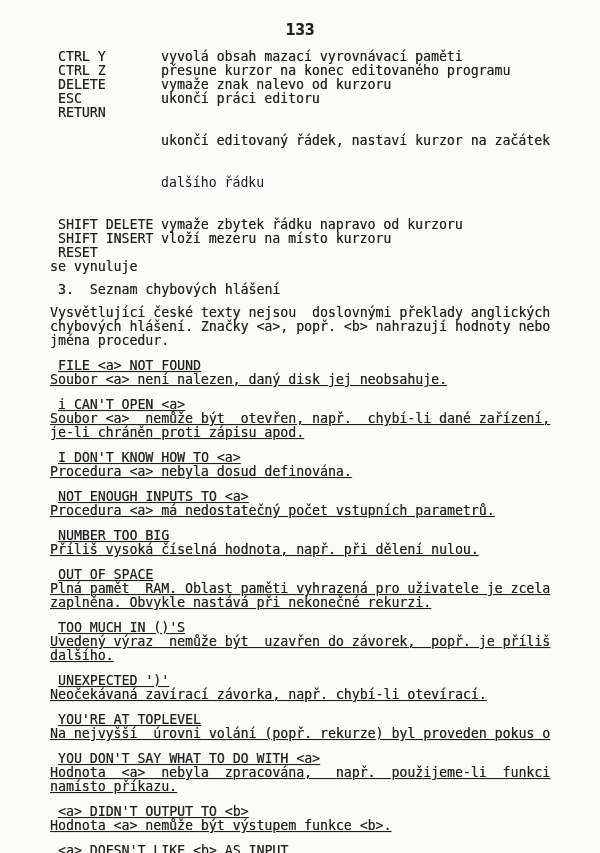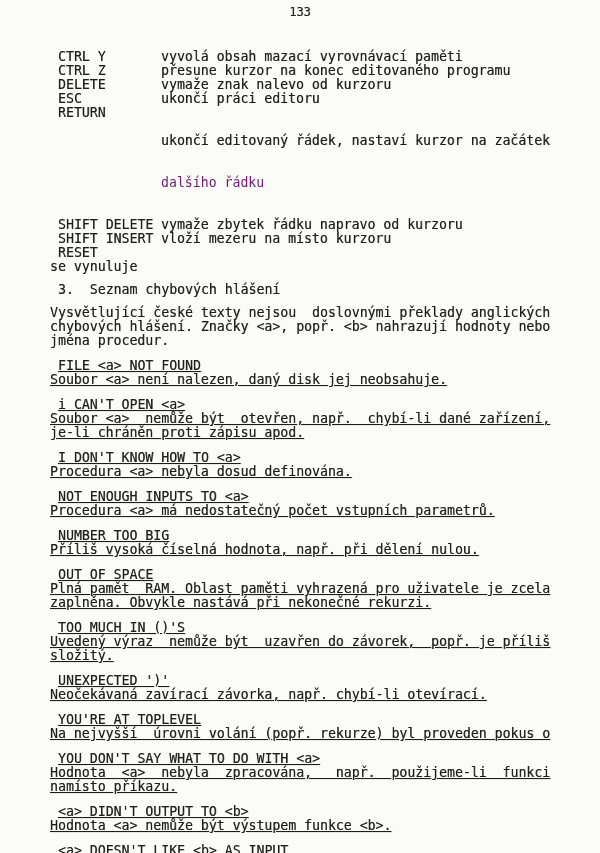--- a/index.html
+++ b/index.html
@@ -9,41 +9,41 @@
     position:relative;
     overflow:hidden;
     font-family:"DejaVu Sans Mono", monospace;
     color:#1d1d1d;
   }
   .sheet {
     position:absolute; inset:0;
     text-shadow:0.35px 0.15px 0 rgba(25,25,25,0.55);
   }
   .page-number {
-    position:absolute; top:5px; left:0; width:100%;
+    position:absolute; top:20px; left:0; width:100%;
     text-align:center;
-    font-size:12px; font-weight:normal;
+    font-size:16px; font-weight:bold;
   }
   .content {
     position:absolute; left:50px; top:50px; width:505px;
     font-size:13.2px; line-height:14px;
   }
   .sc-row { display:flex; }
   .sc-key {
     flex:0 0 auto; box-sizing:border-box;
     width:111px; padding-left:8px; white-space:pre;
   }
   .sc-desc { white-space:pre; }
   .plain-line { white-space:pre; }
   .heading { margin:9px 0 9px 0; padding-left:8px; white-space:pre; }
   .intro-line { white-space:pre; }
   .error-block { margin-top:11px;text-decoration:underline; }
   .error-code { padding-left:8px; white-space:pre; }
   .error-expl { white-space:pre; }
-  .faint { color:#701a75; text-shadow:none; }
+  .faint { color:#0f172a; text-shadow:none; }
   .stray { color:#9a9a9a; text-shadow:none; padding-left:14px; font-size:11px; vertical-align:2px; }
 </style>
 </head>
 <body>
 
 <div class="sheet">
 
   <div class="page-number">133</div>
 
   <div class="content">
@@ -122,21 +122,21 @@
 
     <div class="error-block">
       <div class="error-code">OUT OF SPACE</div>
       <div class="error-expl">Plná pamět  RAM. Oblast paměti vyhrazená pro uživatele je zcela</div>
       <div class="error-expl">zaplněna. Obvykle nastává při nekonečné rekurzi.</div>
     </div>
 
     <div class="error-block">
       <div class="error-code">TOO MUCH IN ()'S</div>
       <div class="error-expl">Uvedený výraz  nemůže být  uzavřen do závorek,  popř. je příliš</div>
-      <div class="error-expl">složitý.</div>
+      <div class="error-expl">dalšího.</div>
     </div>
 
     <div class="error-block">
       <div class="error-code">UNEXPECTED ')'</div>
       <div class="error-expl">Neočekávaná zavírací závorka, např. chybí-li otevírací.</div>
     </div>
 
     <div class="error-block">
       <div class="error-code">YOU'RE AT TOPLEVEL</div>
       <div class="error-expl">Na nejvyšší  úrovni volání (popř. rekurze) byl proveden pokus o</div>

